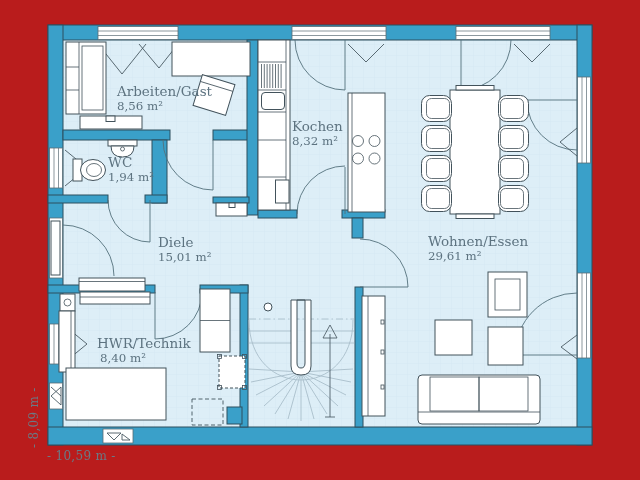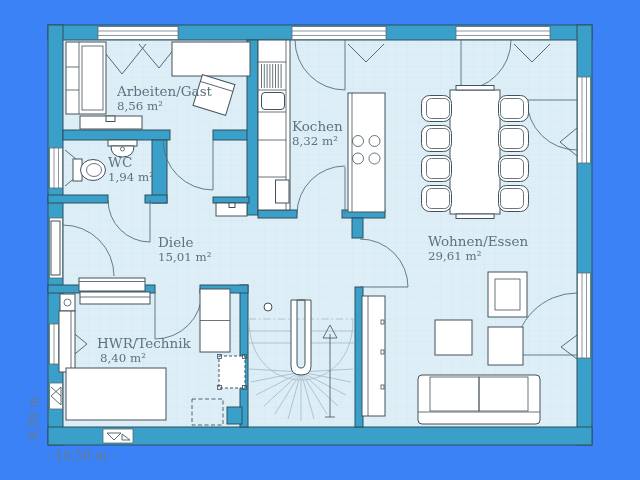--- a/index.html
+++ b/index.html
@@ -1,21 +1,21 @@
 <!DOCTYPE html>
 <html style="--wall: #3aa0c9; --wall_outline: #2c4f5e; --floor: #ddeef7; --tile_line: #c7dfee; --furniture_outline: #42525b; --stair_line: #a9becb; --label_text: #5d7380; --dimension_text: #6b7a85; --arc: #54707c;"><head>
 <meta charset="utf-8">
 <style>
   :root{
     --wall:#3aa0c9; --wall_outline:#2c4f5e; --floor:#ddeef7; --tile_line:#c7dfee;
     --furniture_outline:#42525b; --stair_line:#a9becb; --label_text:#5d7380;
     --dimension_text:#6b7a85; --arc:#54707c; --frame:#5a6b74;
   }
   html,body{margin:0;padding:0;background:#ffffff;}
-  .page{width:640px;height:480px;position:relative;background:#3b82f6;overflow:hidden;}
+  .page{width:640px;height:480px;position:relative;background:#b91c1c;overflow:hidden;}
   svg{display:block}
   svg text{font-family:"DejaVu Serif","Liberation Serif",serif;fill:var(--label_text);}
   .rname{font-size:13.5px;}
   .rarea{font-size:11.8px;}
   .dim{font-size:12px;fill:var(--dimension_text);letter-spacing:.3px;}
   .floor{fill:var(--floor);}
   .wall{fill:var(--wall);stroke:var(--wall_outline);stroke-width:1;}
   .win{fill:#ffffff;stroke:var(--frame);stroke-width:.8;}
   .fl{stroke:var(--frame);stroke-width:.7;fill:none;}
   .furn{fill:#ffffff;stroke:var(--furniture_outline);stroke-width:1;}

